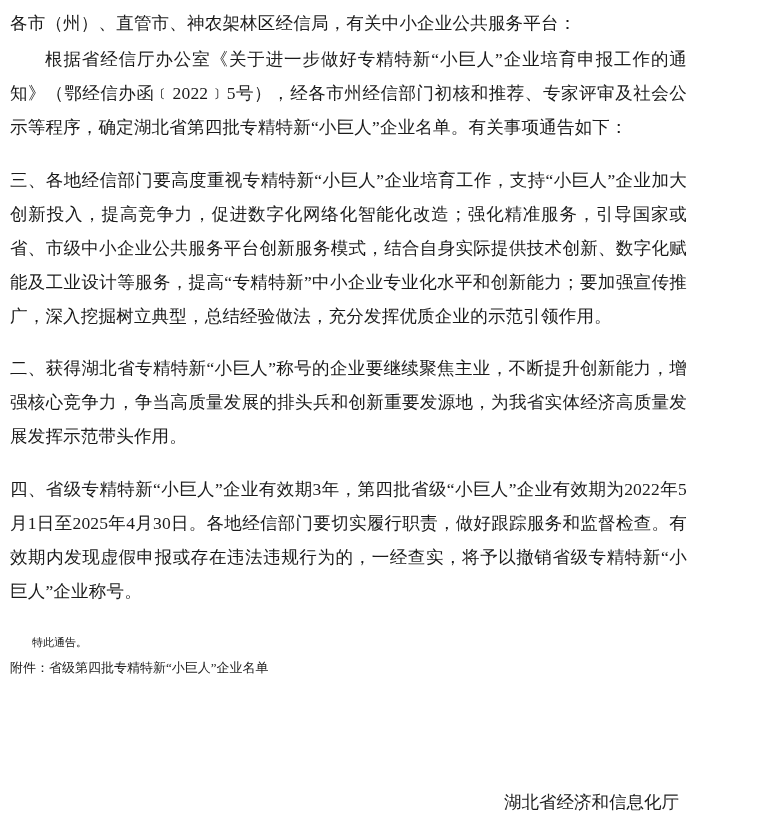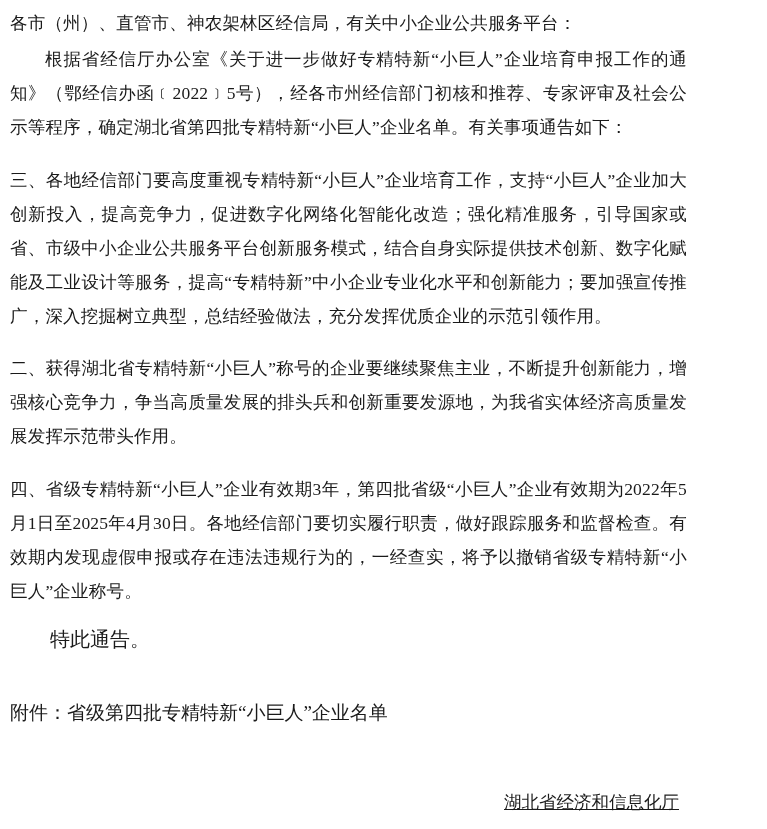--- a/index.html
+++ b/index.html
@@ -26,51 +26,50 @@
     line-height: 1.95;
     text-align: justify;
     text-justify: inter-ideograph;
     letter-spacing: 0.2px;
     margin: 0 0 14px 0;
   }
   .para.indent {
     text-indent: 2em;
   }
   .para.tight {
-    margin-bottom: 12px;
+    margin-bottom: 24px;
   }
   .lead {
     margin-bottom: 2px;
   }
   .block-gap {
     margin-bottom: 18px;
     font-family: Liberation Serif, serif;
   }
   .attach {
-    font-size: 19px;
+    font-size: 13px;
     line-height: 1.95;
     margin: 0;
   }
   .signature {
     position: absolute;
     right: 22px;
     bottom: 10px;
     text-align: left;
     font-size: 17.5px;
     line-height: 1.9;
   }
   .sig-line {
     white-space: nowrap;
-    text-decoration: underline;
   }
   .notice-end {
     text-indent: 2em;
-    font-size: 20px;
+    font-size: 11px;
     line-height: 1.95;
-    margin: 0 0 35px 0;
+    margin: 0 0 2px 0;
   }
 </style>
 </head>
 <body>
 
 <div class="page">
 
   <p class="para lead">各市（州）、直管市、神农架林区经信局，有关中小企业公共服务平台：</p>
 
   <p class="para indent block-gap">根据省经信厅办公室《关于进一步做好专精特新“小巨人”企业培育申报工作的通知》（鄂经信办函﹝2022﹞5号），经各市州经信部门初核和推荐、专家评审及社会公示等程序，确定湖北省第四批专精特新“小巨人”企业名单。有关事项通告如下：</p>

